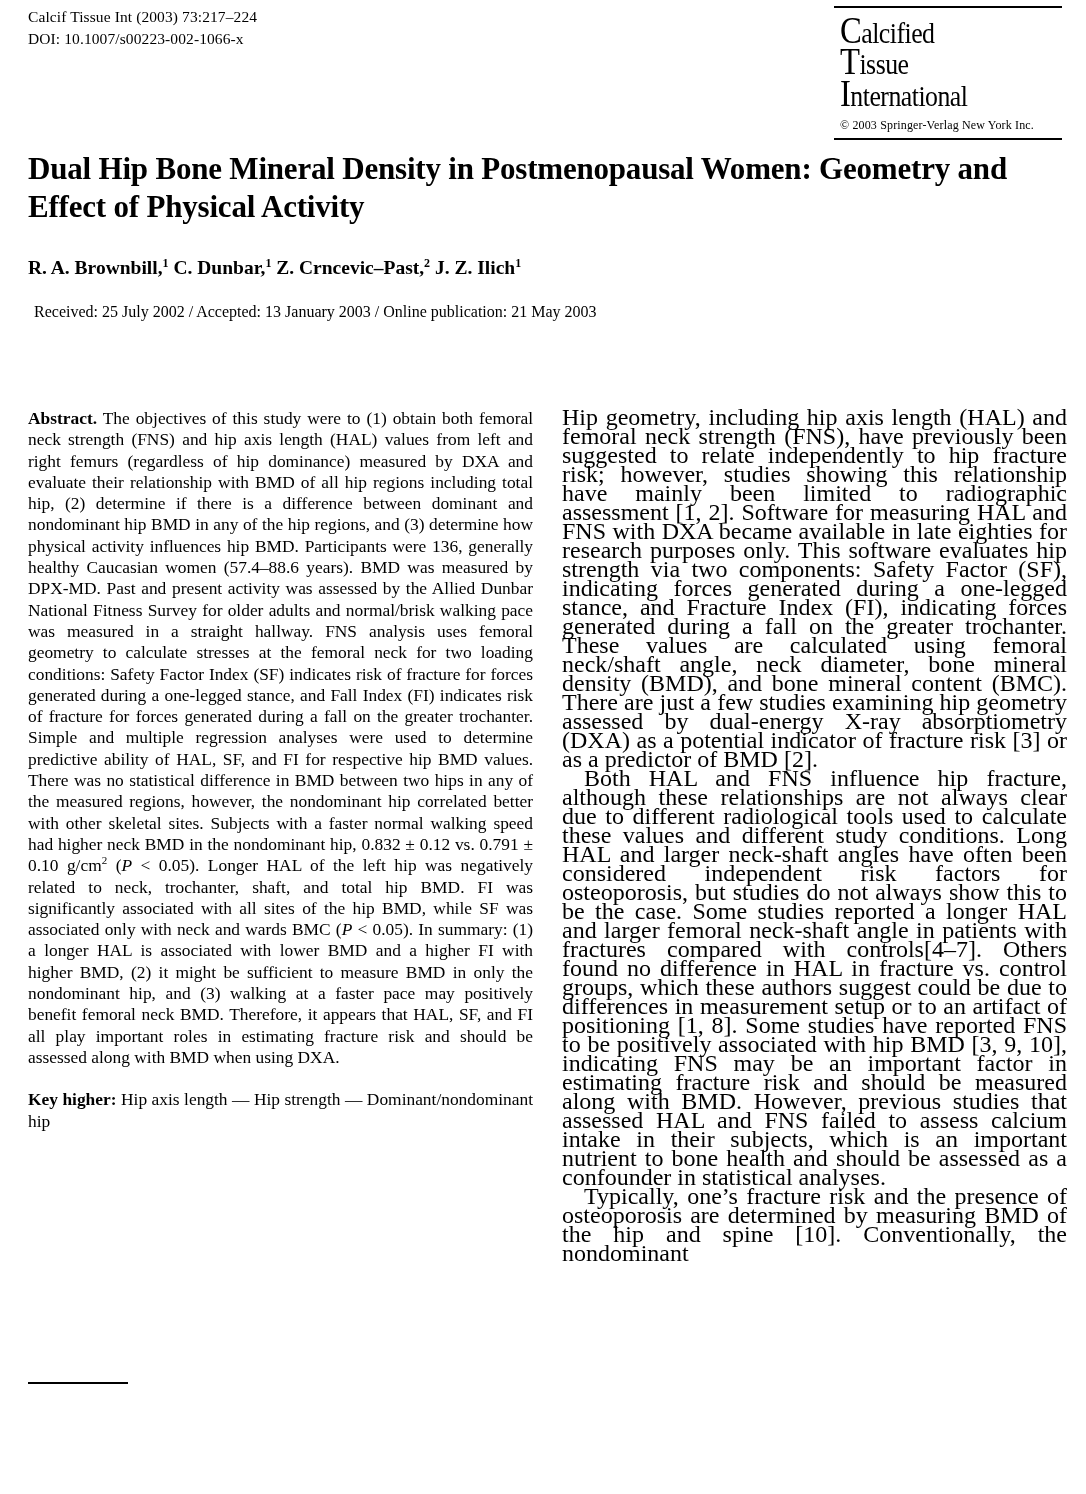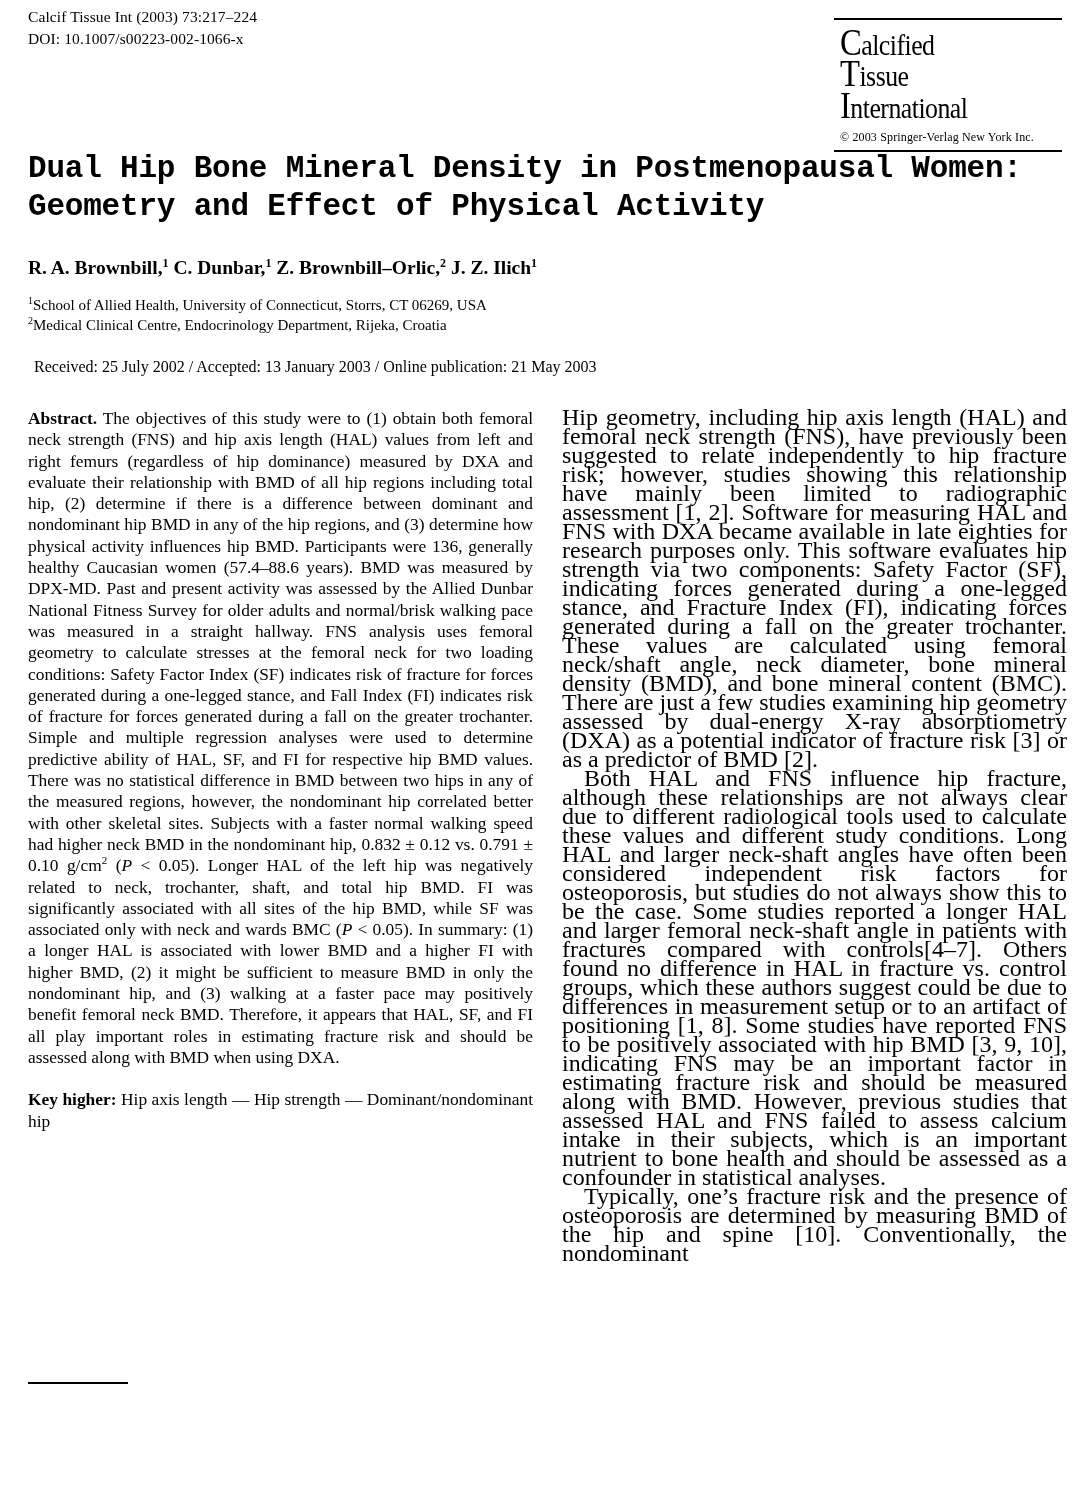--- a/index.html
+++ b/index.html
@@ -40,21 +40,20 @@
     letter-spacing: 0.1px;
   }
   .cite-line { white-space: nowrap; }
 
   .journal-logo {
     position: absolute;
     right: 0;
     top: 0;
     width: 228px;
     text-align: left;
-    margin-top: 12px;
   }
   .logo-rule-top {
     width: 228px;
     height: 2px;
     background: #000;
     margin: 0 0 7px 0;
   }
   .logo-words {
     font-family: "Liberation Serif", "DejaVu Serif", serif;
     line-height: 0.88;
@@ -92,21 +91,20 @@
     left: 28px;
     top: 150px;
     width: 1005px;
   }
   .paper-title {
     font-size: 31px;
     font-weight: bold;
     line-height: 38px;
     margin: 0;
     letter-spacing: -0.2px;
-    font-family: Liberation Mono, monospace;
   }
   .authors {
     margin-top: 30px;
     font-size: 19.5px;
     font-weight: bold;
     line-height: 24px;
   }
   .authors sup {
     font-size: 12px;
     vertical-align: super;
@@ -210,27 +208,23 @@
       </div>
       <div class="logo-copy">© 2003 Springer-Verlag New York Inc.</div>
       <div class="logo-rule-bottom"></div>
     </div>
   </div>
 
   <div class="titleblock">
     <h1 class="paper-title">Dual Hip Bone Mineral Density in Postmenopausal Women: Geometry and Effect of Physical Activity</h1>
 
     <div class="authors">
-      <span>R. A. Brownbill,</span><sup>1</sup><span> C. Dunbar,</span><sup>1</sup><span> Z. Brownbill–Orlic,</span><sup>2</sup><span> J. Z. Ilich</span><sup>1</sup>
+      <span>R. A. Brownbill,</span><sup>1</sup><span> C. Dunbar,</span><sup>1</sup><span> Z. Crncevic–Past,</span><sup>2</sup><span> J. Z. Ilich</span><sup>1</sup>
     </div>
 
-    <div class="affiliations">
-      <div><sup>1</sup><span>School of Allied Health, University of Connecticut, Storrs, CT 06269, USA</span></div>
-      <div><sup>2</sup><span>Medical Clinical Centre, Endocrinology Department, Rijeka, Croatia</span></div>
-    </div>
 
     <div class="history">Received: 25 July 2002 / Accepted: 13 January 2003 / Online publication: 21 May 2003</div>
   </div>
 
   <div class="col col-left">
     <p class="abstract"><b>Abstract.</b><span> The objectives of this study were to (1) obtain both femoral neck strength (FNS) and hip axis length (HAL) values from left and right femurs (regardless of hip dominance) measured by DXA and evaluate their relationship with BMD of all hip regions including total hip, (2) determine if there is a difference between dominant and nondominant hip BMD in any of the hip regions, and (3) determine how physical activity influences hip BMD. Participants were 136, generally healthy Caucasian women (57.4–88.6 years). BMD was measured by DPX-MD. Past and present activity was assessed by the Allied Dunbar National Fitness Survey for older adults and normal/brisk walking pace was measured in a straight hallway. FNS analysis uses femoral geometry to calculate stresses at the femoral neck for two loading conditions: Safety Factor Index (SF) indicates risk of fracture for forces generated during a one-legged stance, and Fall Index (FI) indicates risk of fracture for forces generated during a fall on the greater trochanter. Simple and multiple regression analyses were used to determine predictive ability of HAL, SF, and FI for respective hip BMD values. There was no statistical difference in BMD between two hips in any of the measured regions, however, the nondominant hip correlated better with other skeletal sites. Subjects with a faster normal walking speed had higher neck BMD in the nondominant hip, 0.832 ± 0.12 vs. 0.791 ± 0.10 g/cm</span><sup>2</sup><span> (</span><i>P</i><span> &lt; 0.05). Longer HAL of the left hip was negatively related to neck, trochanter, shaft, and total hip BMD. FI was significantly associated with all sites of the hip BMD, while SF was associated only with neck and wards BMC (</span><i>P</i><span> &lt; 0.05). In summary: (1) a longer HAL is associated with lower BMD and a higher FI with higher BMD, (2) it might be sufficient to measure BMD in only the nondominant hip, and (3) walking at a faster pace may positively benefit femoral neck BMD. Therefore, it appears that HAL, SF, and FI all play important roles in estimating fracture risk and should be assessed along with BMD when using DXA.</span></p>
 
     <p class="keywords"><b>Key higher:</b><span> Hip axis length — Hip strength — Dominant/nondominant hip</span></p>
   </div>
 

